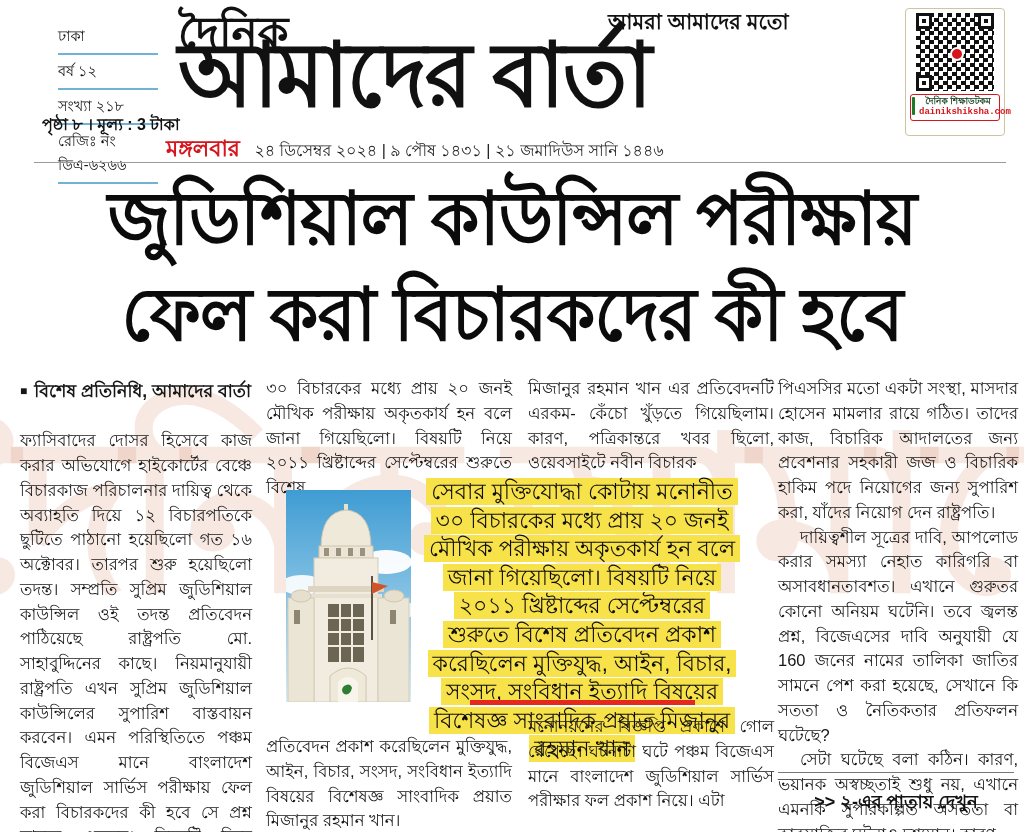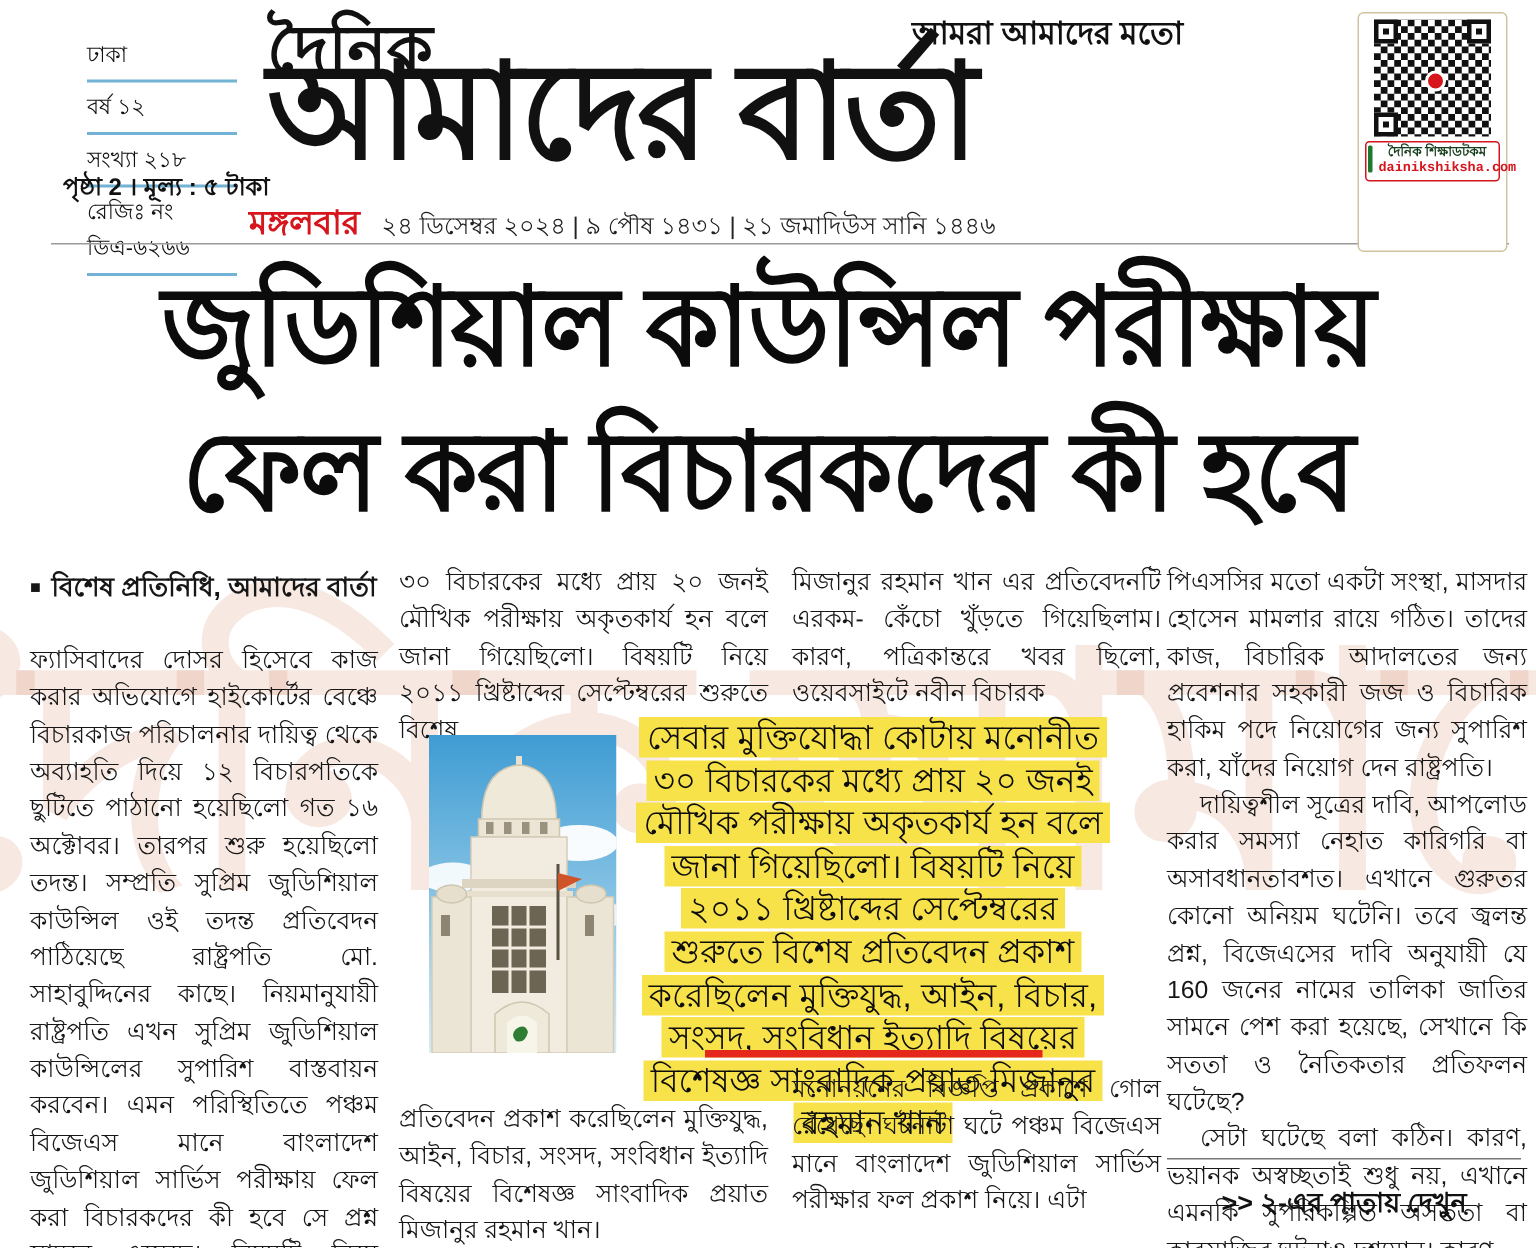--- a/index.html
+++ b/index.html
@@ -14,21 +14,21 @@
   .page-price{position:absolute;left:42px;top:112px;width:170px;font-size:16px;font-weight:600;z-index:2;}
   .pre-title{position:absolute;left:178px;top:0px;font-size:44px;font-weight:800;z-index:2;}
   .main-title{position:absolute;left:178px;top:26px;width:700px;font-size:86px;font-weight:800;
               line-height:1.1;letter-spacing:-2px;z-index:2;transform:scaleY(1.04);transform-origin:top left;white-space:nowrap;}
   .tagline{position:absolute;left:608px;top:6px;font-size:21px;font-weight:600;z-index:3;}
   .dateline{position:absolute;left:166px;top:131px;font-size:16px;z-index:2;}
   .dateline .day{color:#d6151c;font-weight:800;font-size:22px;margin-right:10px;}
   .dates{color:#222;}
   .header-rule{position:absolute;left:34px;top:162px;width:972px;border-top:1.5px solid #9a9a9a;z-index:2;}
   
-  .qr-wrap{position:absolute;left:905px;top:8px;width:100px;height:160px;border:1px solid #cfc49f;
+  .qr-wrap{position:absolute;left:905px;top:8px;width:100px;height:128px;border:1px solid #cfc49f;
            border-radius:4px;background:#fff;z-index:3;padding:4px 4px 2px 4px;box-sizing:border-box;text-align:center;}
   .qr-box{position:relative;width:78px;height:78px;margin:0 auto;
           background:repeating-conic-gradient(#111 0% 25%, #fff 0% 50%) 0 0/9px 9px;}
   .finder{position:absolute;width:16px;height:16px;border:3px solid #111;background:#fff;box-sizing:border-box;}
   .finder::after{content:"";position:absolute;left:3px;top:3px;width:4px;height:4px;background:#111;}
   .f-tl{left:0;top:0;} .f-tr{right:0;top:0;} .f-bl{left:0;bottom:0;}
   .qr-dot{position:absolute;left:34px;top:34px;width:10px;height:10px;border-radius:50%;background:#d6151c;border:2px solid #fff;}
   .qr-label{position:relative;margin-top:3px;border:1px solid #d6151c;border-radius:3px;padding:1px 2px 1px 8px;font-size:9px;line-height:1.25;}
   .qr-label .l1{color:#173f1d;font-weight:700;}
   .qr-label .l2{color:#d6151c;font-weight:700;font-family:Liberation Mono, monospace;}
@@ -66,21 +66,21 @@
 <div class="page">
 
   <div class="watermark">দৈনিক আমাদের বার্তা</div>
 
   <div class="infobox">
     <div class="iline">ঢাকা</div>
     <div class="iline">বর্ষ ১২</div>
     <div class="iline">সংখ্যা ২১৮</div>
     <div class="iline">রেজিঃ নং ডিএ-৬২৬৬</div>
   </div>
-  <div class="page-price">পৃষ্ঠা 2 । মূল্য : ৫ টাকা</div>
+  <div class="page-price">পৃষ্ঠা ৮ । মূল্য : 3 টাকা</div>
 
   <div class="pre-title">দৈনিক</div>
   <div class="main-title">আমাদের বার্তা</div>
   <div class="tagline">আমরা আমাদের মতো</div>
 
   <div class="dateline">
     <span class="day">মঙ্গলবার</span>
     <span class="dates">২৪ ডিসেম্বর ২০২৪ | ৯ পৌষ ১৪৩১ | ২১ জমাদিউস সানি ১৪৪৬</span>
   </div>
   <div class="header-rule"></div>

